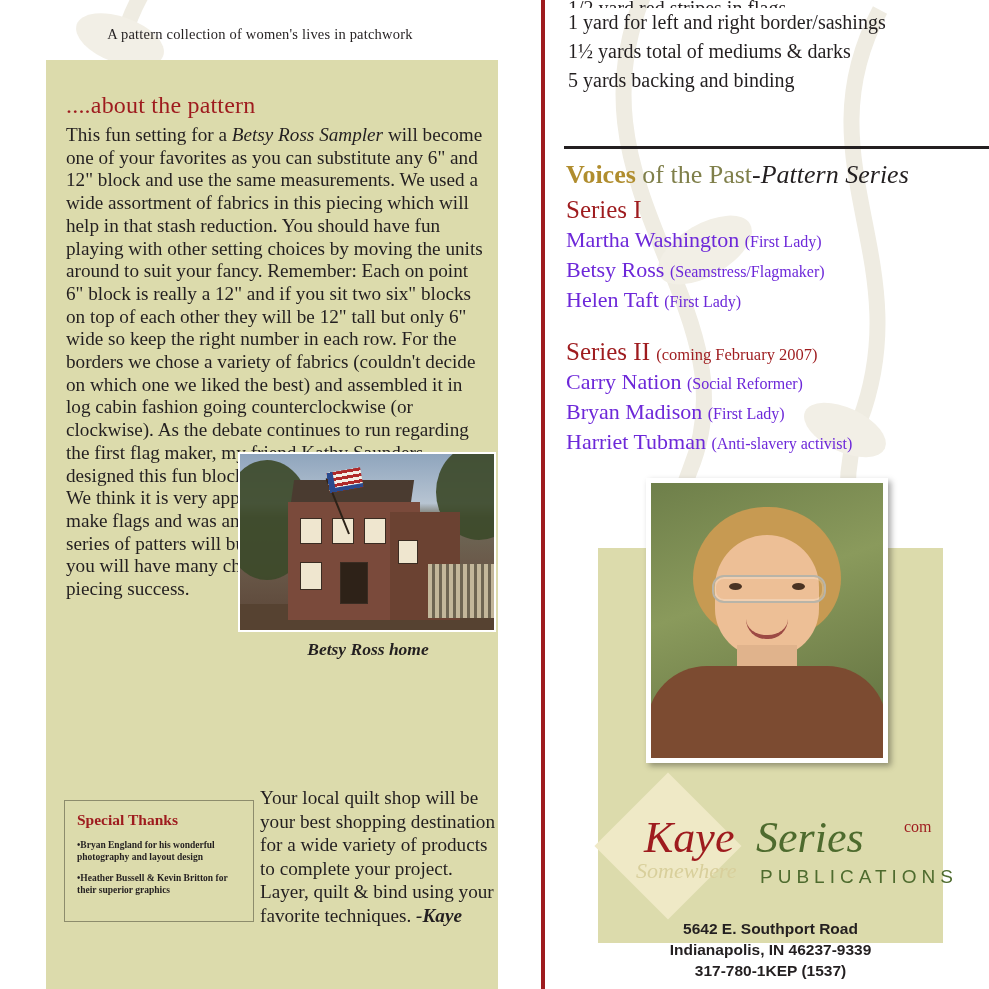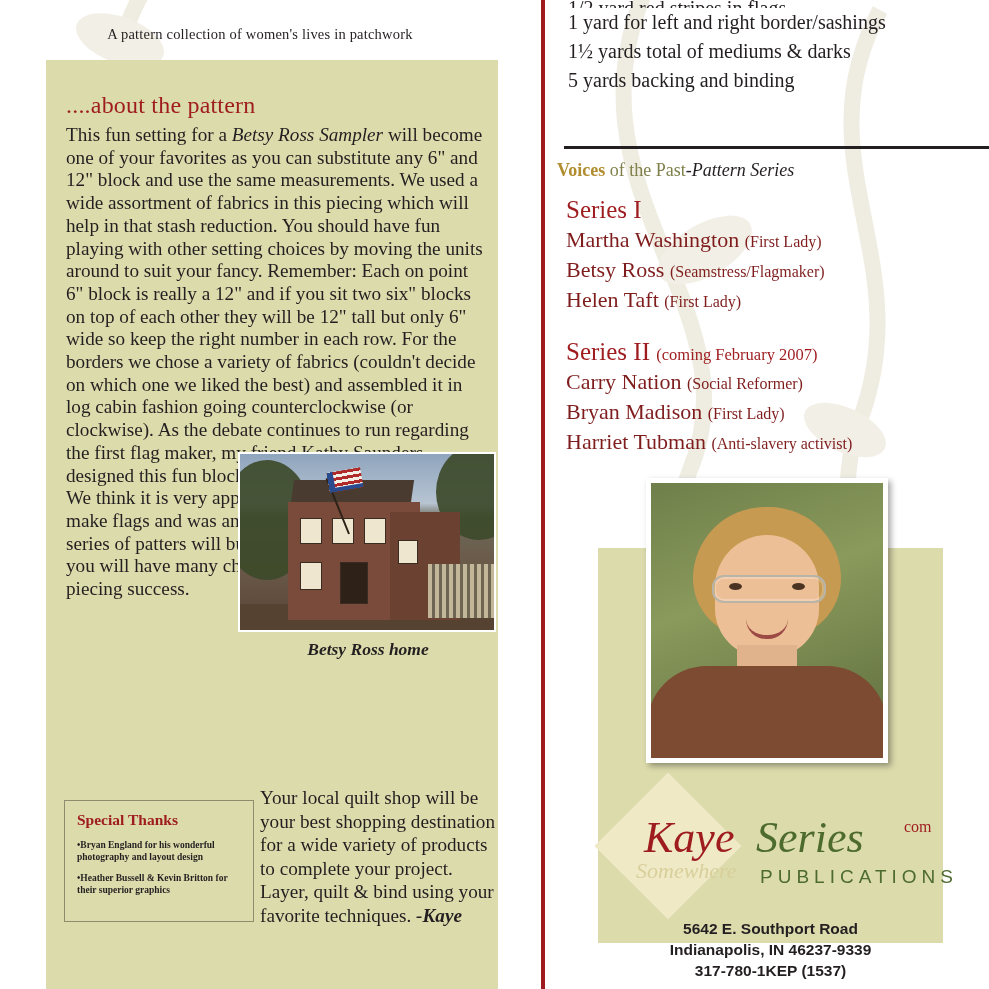--- a/index.html
+++ b/index.html
@@ -232,23 +232,23 @@
     position: absolute;
     left: 18px;
     top: 146px;
     width: 425px;
     height: 3px;
     background: #231f20;
   }
 
   .voices-head {
     position: absolute;
-    left: 11px;
+    left: 20px;
     top: 160px;
-    font-size: 18px;
+    font-size: 26px;
     color: #231f20;
   }
   .voices-head .v1 { color: #b08d2e; font-weight: bold; }
   .voices-head .v2 { color: #7f7f4a; }
   .voices-head .v3 { font-style: italic; color: #231f20; }
 
   .series-block { position: absolute; left: 20px; }
   .series-1 { top: 196px; }
   .series-2 { top: 338px; }
 
@@ -258,21 +258,21 @@
     margin: 0 0 2px 0;
     font-weight: normal;
   }
   .series-title .note {
     font-size: 16.5px;
     color: #9e1b1e;
   }
   .person {
     font-size: 22px;
     line-height: 28px;
-    color: #7f1d1d;
+    color: #6d28d9;
     white-space: nowrap;
   }
   .person .role {
     font-size: 16px;
   }
 
   
   .logo-panel {
     position: absolute;
     left: 52px;

